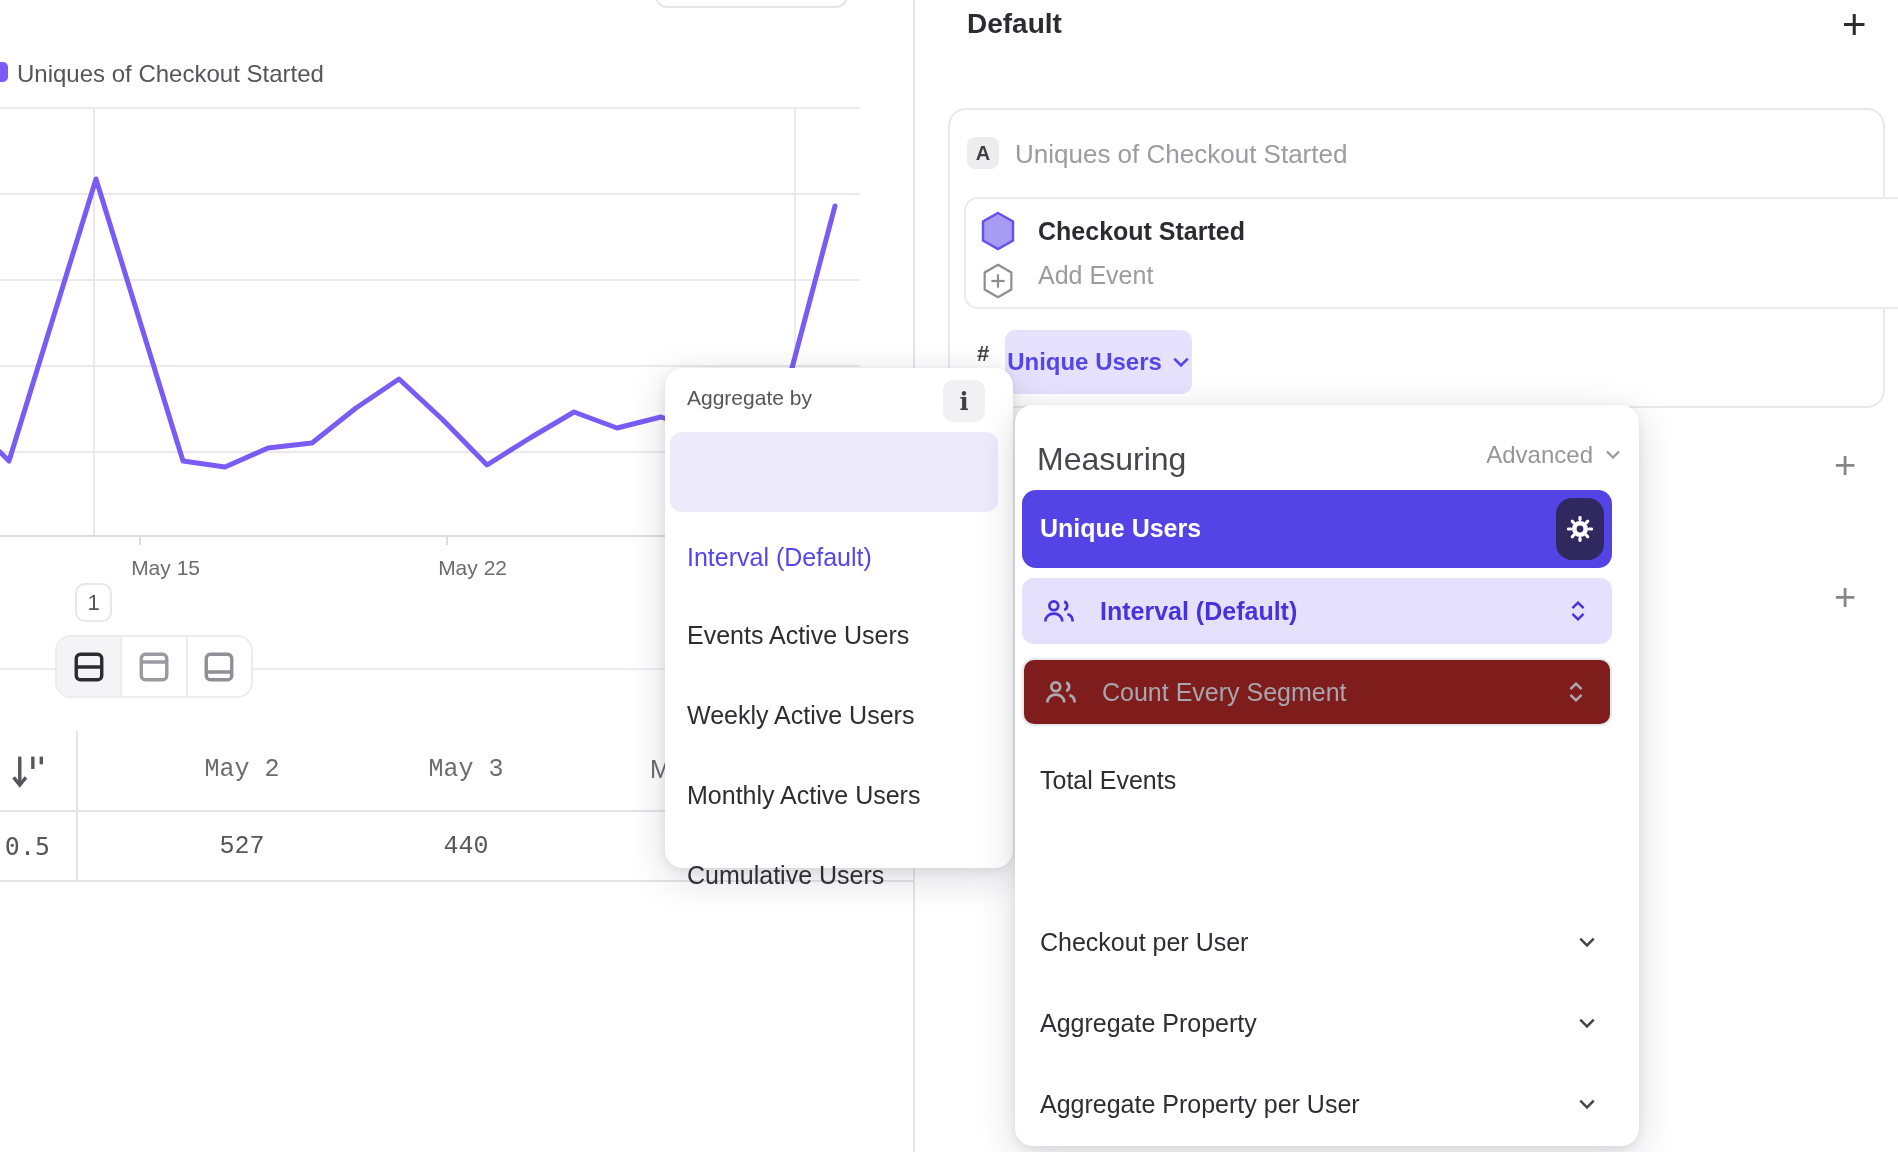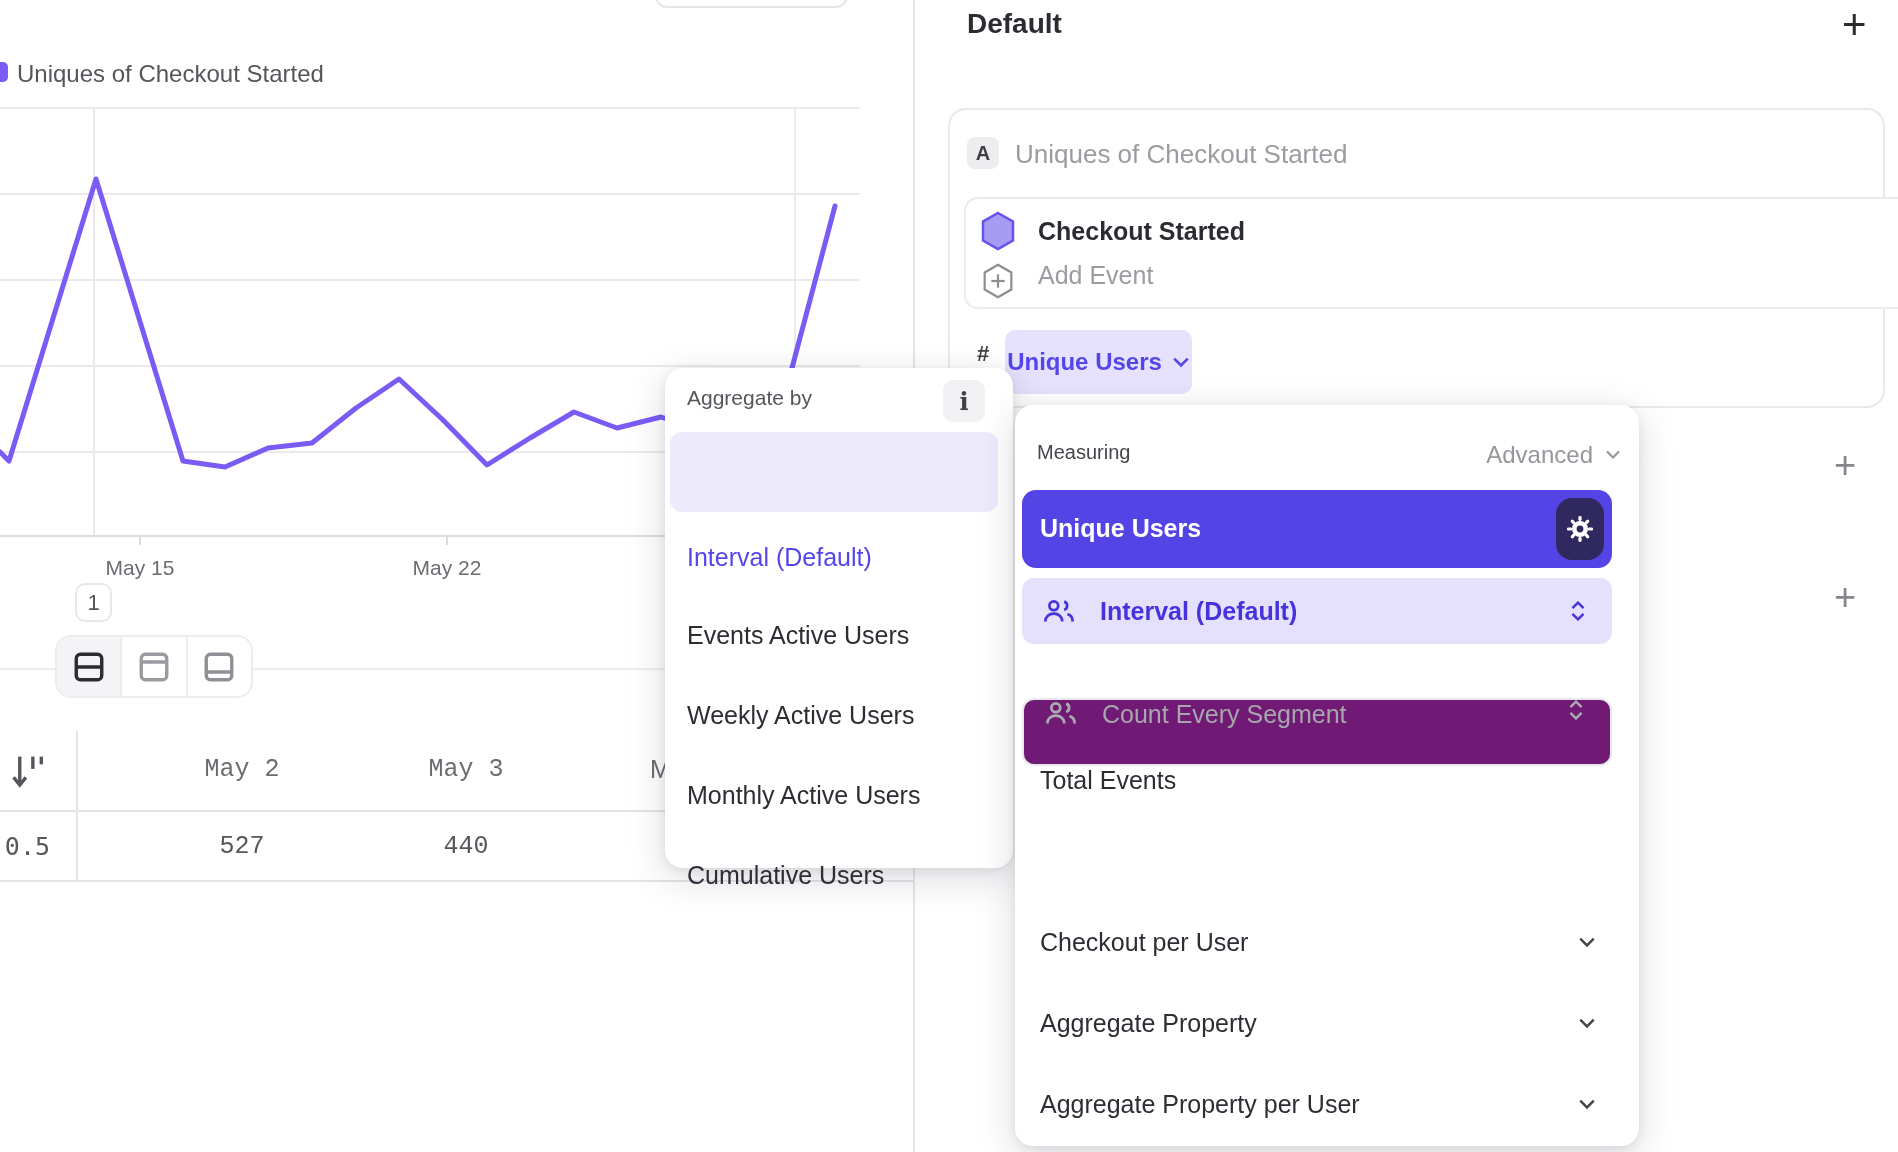--- a/index.html
+++ b/index.html
@@ -5,21 +5,21 @@
   * { margin:0; padding:0; box-sizing:border-box; }
   html,body { width:1898px; height:1152px; }
   body { font-family:"Liberation Sans", sans-serif; background:#fff; color:#2b2b31; }
   #stage { position:relative; width:1898px; height:1152px; overflow:hidden; background:#fff; }
   .abs { position:absolute; }
 
   
   .legend-swatch { left:-6px; top:62px; width:14px; height:20px; border-radius:5px; background:#7a5cf5; }
   .legend-label { left:17px; top:60px; font-size:24px; color:#55555b; font-weight:500; }
   .cut-button { left:655px; top:-32px; width:193px; height:40px; background:#fff; border:2px solid #e6e6ea; border-radius:12px; }
-  .tick-label { top:556px; width:120px; text-align:center; font-size:21px; color:#6b6b71; }
+  .tick-label { top:556px; width:120px; text-align:right; font-size:21px; color:#6b6b71; }
 
   .page-chip { left:75px; top:583px; width:37px; height:39px; border:2px solid #e8e8ec; border-radius:10px;
                display:flex; align-items:center; justify-content:center; font-size:22px; color:#55555b; background:#fff; }
   .section-divider { left:0; top:668px; width:913px; height:2px; background:#ededf1; }
 
   .toggle-group { left:55px; top:635px; width:198px; height:63px; background:#fff; border:2px solid #ececf0; border-radius:16px; display:flex; overflow:hidden; }
   .toggle-cell { flex:1; display:flex; align-items:center; justify-content:center; border-right:2px solid #ececf0; background:#fff; }
   .toggle-cell:last-child { border-right:none; }
   .toggle-cell.active { background:#f4f4f6; }
 
@@ -55,29 +55,29 @@
   .popover { background:#fff; border-radius:18px; box-shadow:0 10px 38px rgba(30,30,55,.16), 0 2px 10px rgba(30,30,55,.08); }
   .agg-pop { left:665px; top:368px; width:348px; height:500px; z-index:40; }
   .agg-title { left:22px; top:18px; font-size:21px; font-weight:500; color:#55555b; }
   .info-btn { left:278px; top:12px; width:42px; height:42px; background:#f1f1f3; border-radius:10px; display:flex; align-items:center; justify-content:center;
               font-family:"DejaVu Serif", serif; font-weight:bold; font-size:24px; color:#3f3f45; cursor:pointer; }
   .agg-selected { left:5px; top:64px; width:328px; height:80px; background:#edeafc; border-radius:12px; }
   .agg-item { left:22px; width:300px; font-size:25px; font-weight:500; color:#2d2d33; cursor:pointer; }
   .agg-item.sel { color:#5546ea; }
 
   .meas-pop { left:1015px; top:405px; width:624px; height:741px; z-index:50; }
-  .meas-title { left:22px; top:36px; font-size:20px; font-weight:500; color:#46464c; }
+  .meas-title { left:22px; top:36px; font-size:32px; font-weight:500; color:#46464c; }
   .meas-mode { right:46px; top:36px; font-size:24px; color:#96969c; cursor:pointer; }
   .meas-mode-chev { right:18px; top:44px; color:#96969c; }
   .row-sel { left:7px; top:85px; width:590px; height:78px; background:#5444e6; border-radius:14px; }
   .row-sel-label { left:18px; top:24px; font-size:25px; font-weight:bold; color:#fff; }
   .gear-chip { left:534px; top:8px; width:48px; height:62px; background:#2f295f; border-radius:16px; display:flex; align-items:center; justify-content:center; cursor:pointer; }
   .row-interval { left:7px; top:173px; width:590px; height:66px; background:#e5e0fc; border-radius:12px; display:flex; align-items:center; cursor:pointer; }
   .row-interval .lbl { font-size:25px; font-weight:600; color:#4733db; margin-left:24px; }
-  .row-count { left:7px; top:253px; width:590px; height:68px; background:#701a75; border:2px solid #e8e8ec; border-radius:12px; display:flex; cursor:pointer;margin-top:40px; }
+  .row-count { left:7px; top:253px; width:590px; height:68px; background:#7f1d1d; border:2px solid #e8e8ec; border-radius:12px; display:flex; align-items:center; cursor:pointer; }
   .row-count .lbl { font-size:25px; font-weight:500; color:#a6a6ac; margin-left:24px; }
   .row-icon { margin-left:20px; display:flex; }
   .row-spring { flex:1; }
   .meas-item { left:25px; width:480px; font-size:25px; font-weight:500; color:#2d2d33; cursor:pointer; }
 
   .vcenter { transform:translateY(-50%); }
 </style>
 </head>
 <body>
 

